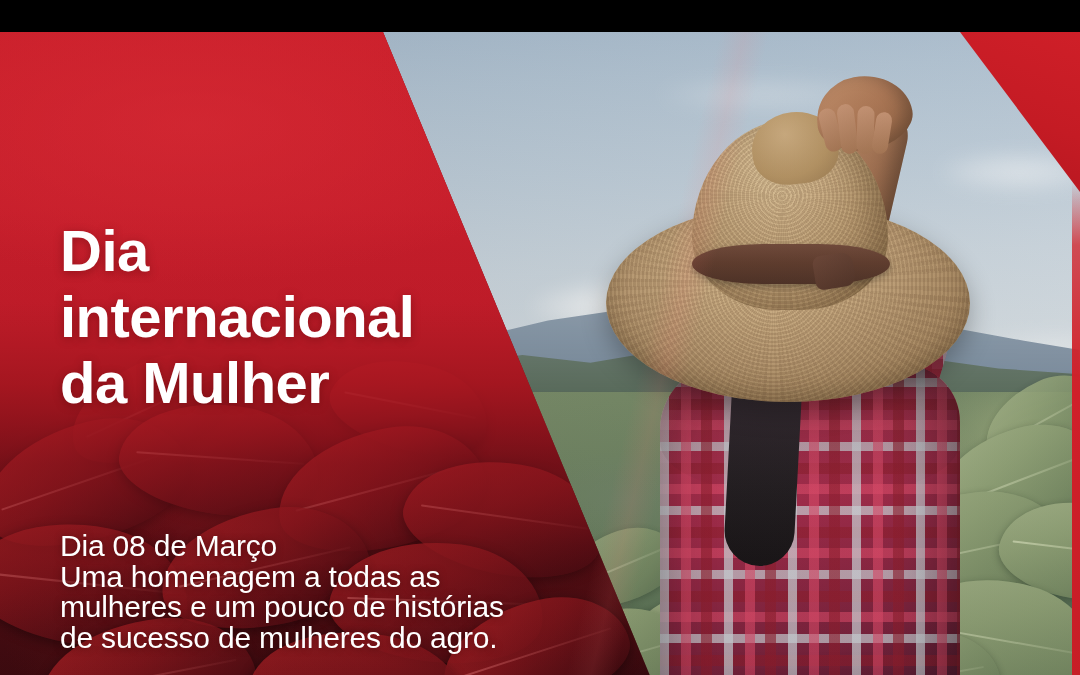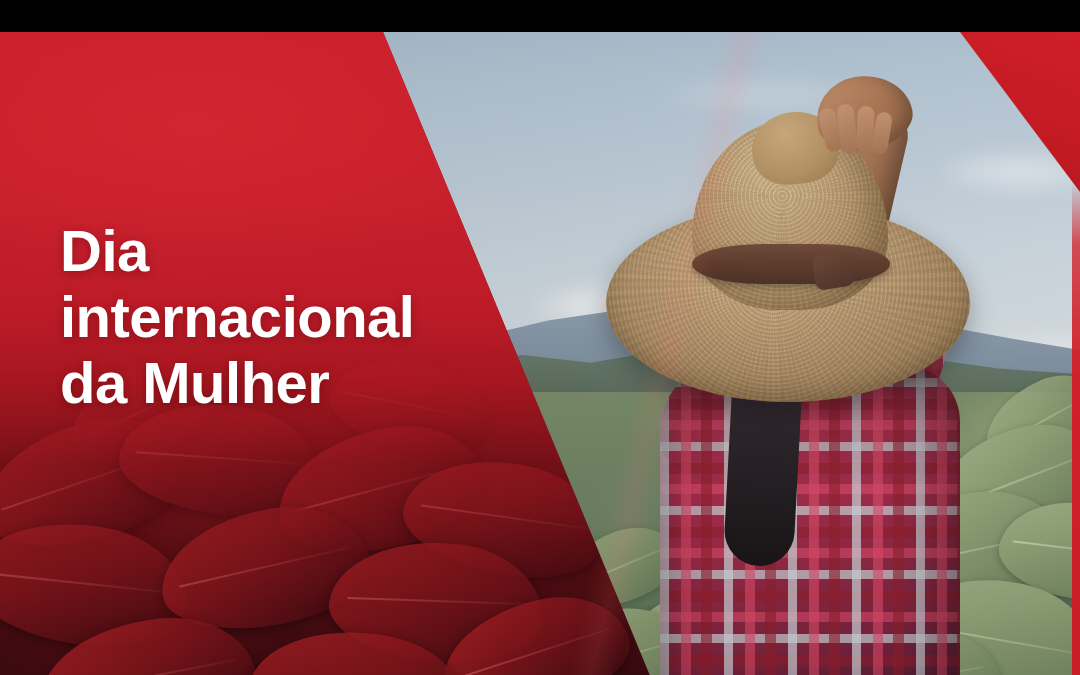--- a/index.html
+++ b/index.html
@@ -486,16 +486,20 @@
   </div>
   <div class="red-edge-light"></div>
 
   <div class="corner-wedge"></div>
   <div class="right-sliver"></div>
 
   <div class="headline">Dia
 internacional
 da Mulher</div>
 
+  <div class="subhead">Dia 08 de Março
+Uma homenagem a todas as
+mulheres e um pouco de histórias
+de sucesso de mulheres do agro.</div>
 
   <div class="bottom-bar"></div>
 
 </div>
 
 </body></html>

